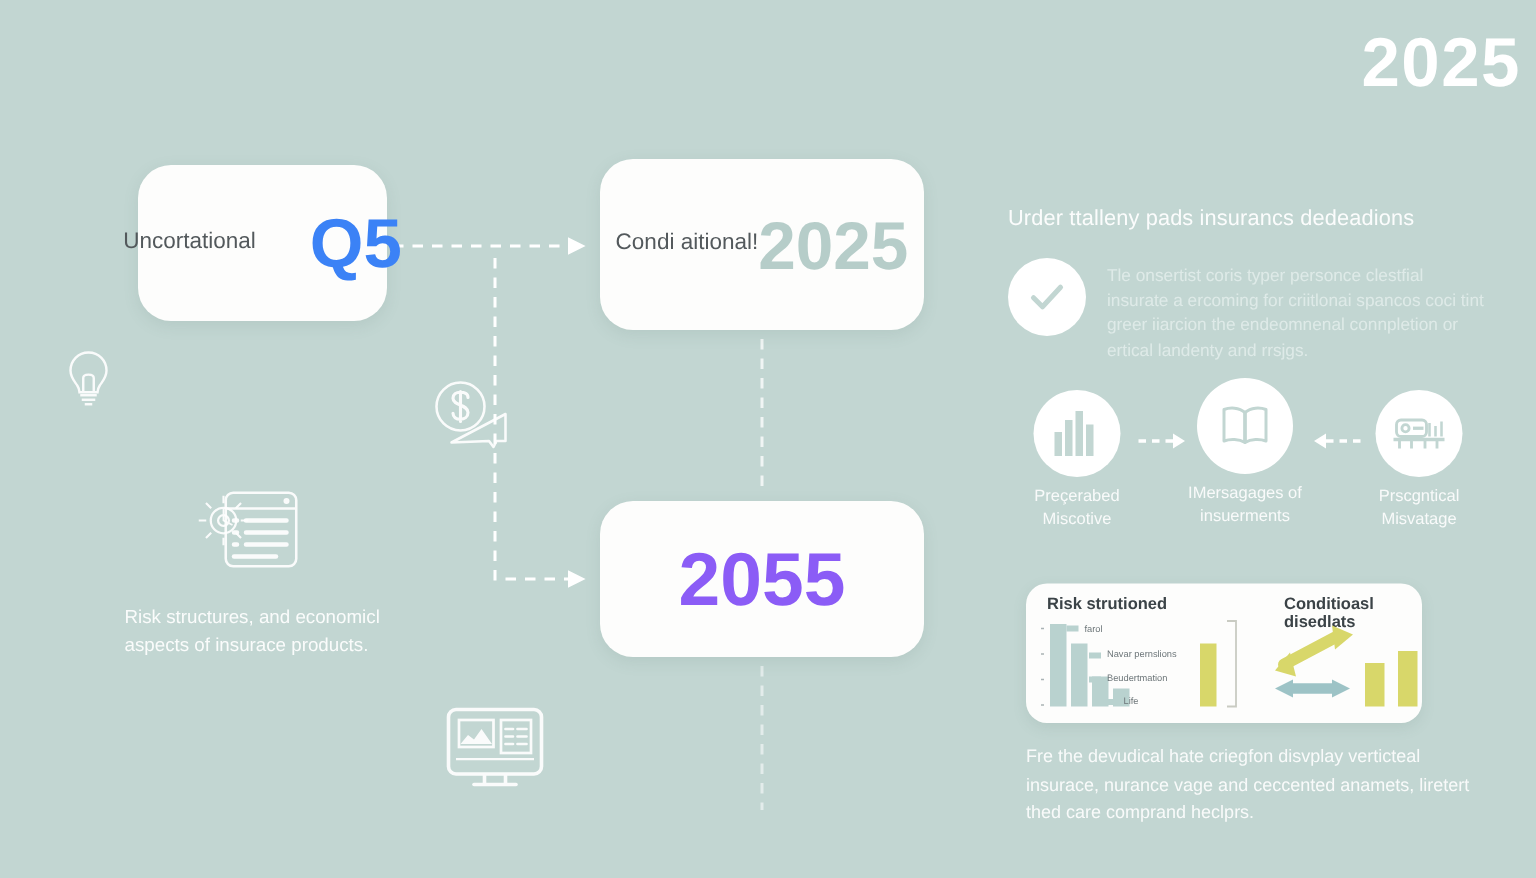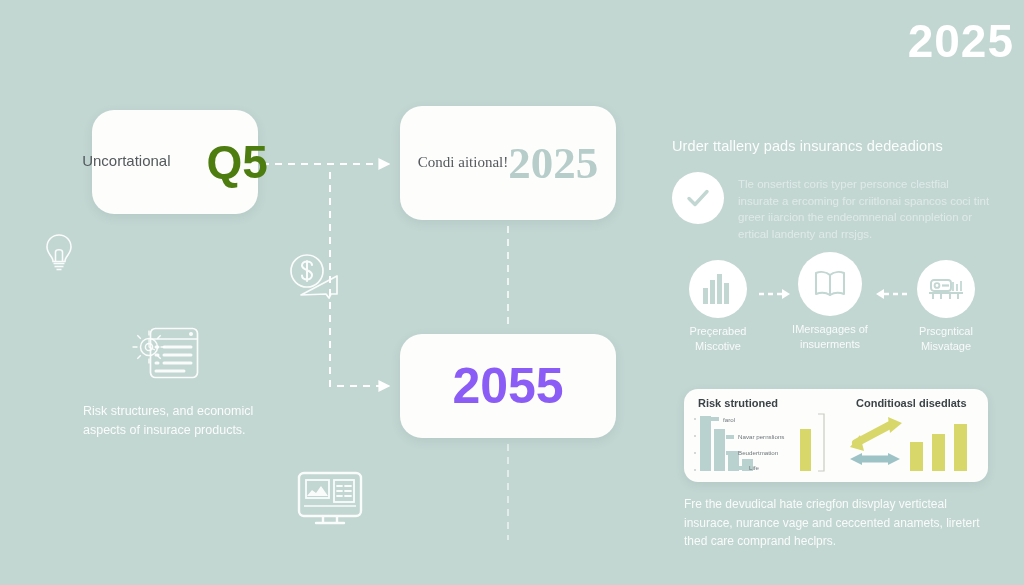--- a/index.html
+++ b/index.html
@@ -59,30 +59,29 @@
   }
 
   #card-q5 {
     left: 92px;
     top: 110px;
     width: 166px;
     height: 104px;
   }
   #card-q5 .card-value {
     font-size: 46px;
-    color: #4d7c0f;
+    color: #3b82f6;
     margin-left: 36px;
   }
 
   #card-cond {
     left: 400px;
     top: 106px;
     width: 216px;
     height: 114px;
-    font-family: Liberation Serif, serif;
   }
   #card-cond .card-value {
     font-size: 45px;
     color: #b6cdc9;
   }
 
   #card-2055 {
     left: 400px;
     top: 334px;
     width: 216px;
@@ -204,21 +203,21 @@
   .badge-arrow {
     position: absolute;
     top: 36px;
   }
 
   
   #chart-card {
     position: absolute;
     left: 684px;
     top: 389px;
-    width: 304px;
+    width: 264px;
     height: 93px;
     background: #fdfdfc;
     border-radius: 14px;
     box-shadow: 0 3px 9px rgba(90,120,115,0.13);
     overflow: hidden;
   }
   .chart-title {
     position: absolute;
     font-size: 11px;
     font-weight: 700;

